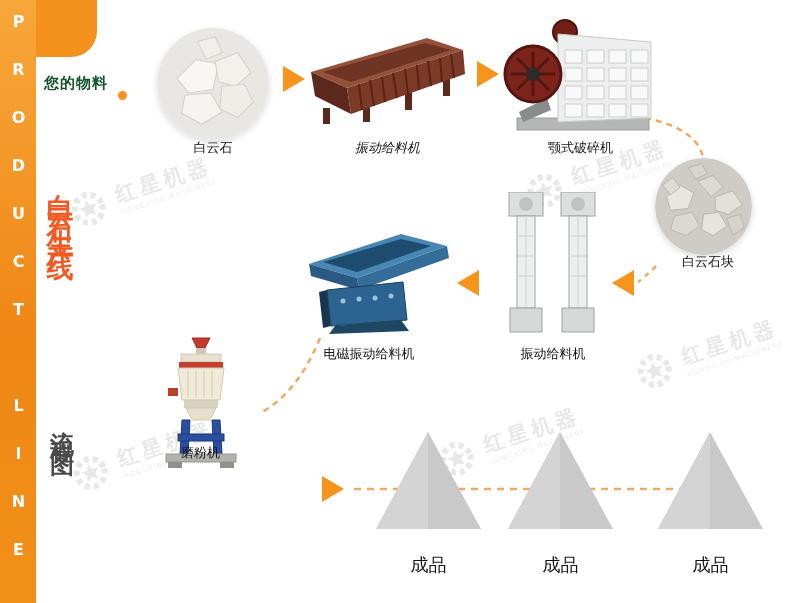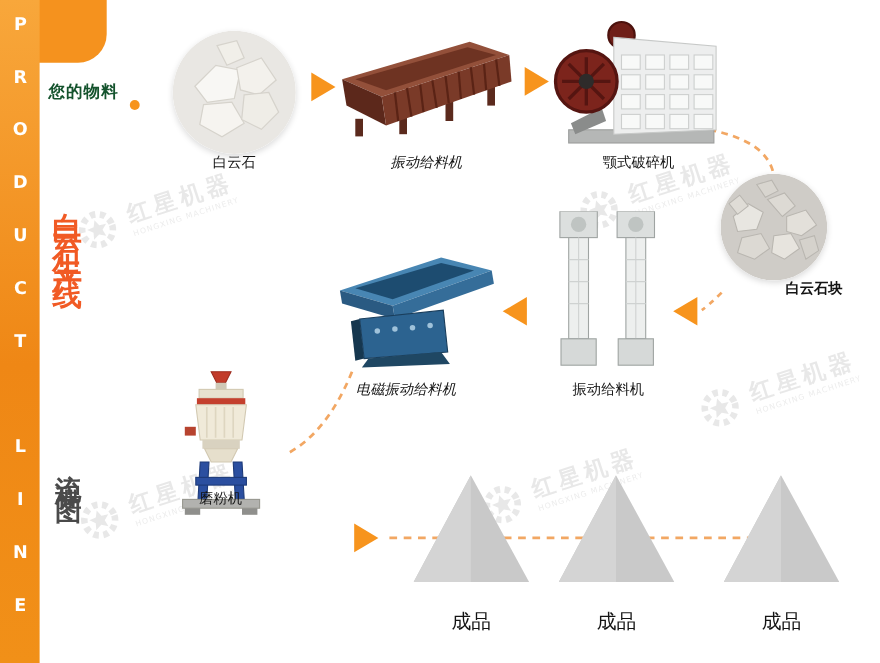--- a/index.html
+++ b/index.html
@@ -189,21 +189,21 @@
       <polygon points="12,40 26,28 40,36 34,52 16,54" fill="#e8e6e1" stroke="#b9b6b0"></polygon>
       <polygon points="44,24 60,18 70,30 58,40" fill="#dddad4" stroke="#b9b6b0"></polygon>
       <polygon points="62,40 80,34 90,48 76,58 62,54" fill="#e3e0da" stroke="#b9b6b0"></polygon>
       <polygon points="20,60 38,56 46,70 32,80 16,74" fill="#dcd9d3" stroke="#b9b6b0"></polygon>
       <polygon points="50,58 66,56 74,70 60,80 48,74" fill="#e7e4de" stroke="#b9b6b0"></polygon>
       <polygon points="34,10 48,6 54,16 42,22" fill="#d8d5cf" stroke="#b9b6b0"></polygon>
       <polygon points="74,62 88,58 92,72 80,80" fill="#d5d2cc" stroke="#b9b6b0"></polygon>
       <polygon points="8,28 18,20 26,30 16,38" fill="#dfdcd6" stroke="#b9b6b0"></polygon>
     </svg>
   </div>
-  <div class="label" style="left:680px; top:253px; width:120px;font-weight:bold;">白云石块</div>
+  <div class="label" style="left:648px; top:253px; width:120px;">白云石块</div>
 
   <div class="node-img" style="left:503px; top:192px; width:100px; height:143px;">
     <svg viewBox="0 0 100 143">
       <rect x="6" y="0" width="34" height="24" fill="#dcdfde" stroke="#9fa4a2"></rect>
       <circle cx="23" cy="12" r="7" fill="#bfc4c2"></circle>
       <rect x="14" y="24" width="18" height="92" fill="#edefee" stroke="#9fa4a2"></rect>
       <line x1="23" y1="24" x2="23" y2="116" stroke="#cfd2d1"></line>
       <line x1="14" y1="44" x2="32" y2="44" stroke="#cfd2d1"></line>
       <line x1="14" y1="64" x2="32" y2="64" stroke="#cfd2d1"></line>
       <line x1="14" y1="84" x2="32" y2="84" stroke="#cfd2d1"></line>
@@ -228,21 +228,21 @@
       <polygon points="74,50 164,18 166,30 76,62" fill="#356d99"></polygon>
       <polygon points="36,64 44,62 48,98 40,100" fill="#16374f"></polygon>
       <polygon points="44,62 120,54 124,92 48,98" fill="#2c6390" stroke="#1a3e5c"></polygon>
       <circle cx="60" cy="73" r="2.5" fill="#9fc2da"></circle>
       <circle cx="76" cy="71" r="2.5" fill="#9fc2da"></circle>
       <circle cx="92" cy="70" r="2.5" fill="#9fc2da"></circle>
       <circle cx="108" cy="68" r="2.5" fill="#9fc2da"></circle>
       <polygon points="52,98 118,92 126,103 46,106" fill="#1f4763"></polygon>
     </svg>
   </div>
-  <div class="label" style="left:283px; top:345px; width:172px;font-style:italic;">电磁振动给料机</div>
+  <div class="label" style="left:283px; top:345px; width:172px;">电磁振动给料机</div>
 
   <div class="node-img" style="left:148px; top:336px; width:105px; height:134px;">
     <svg viewBox="0 0 105 134">
       <polygon points="44,2 62,2 57,12 49,12" fill="#c23b2a" stroke="#9e2c1f"></polygon>
       <rect x="48" y="12" width="10" height="6" fill="#cfc8b6"></rect>
       <rect x="33" y="18" width="40" height="8" fill="#e8e1cf" stroke="#d2c9b2"></rect>
       <rect x="31" y="26" width="44" height="6" fill="#c4402e"></rect>
       <polygon points="30,32 76,32 72,64 34,64" fill="#f0ead9" stroke="#d2c9b2"></polygon>
       <line x1="40" y1="34" x2="40" y2="62" stroke="#ded6c0" stroke-width="1.5"></line>
       <line x1="48" y1="34" x2="48" y2="62" stroke="#ded6c0" stroke-width="1.5"></line>

